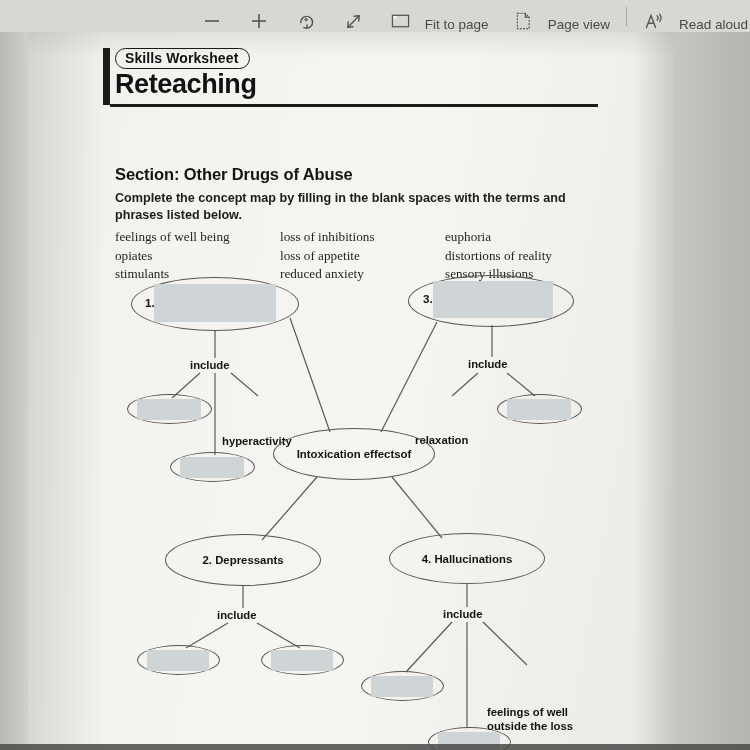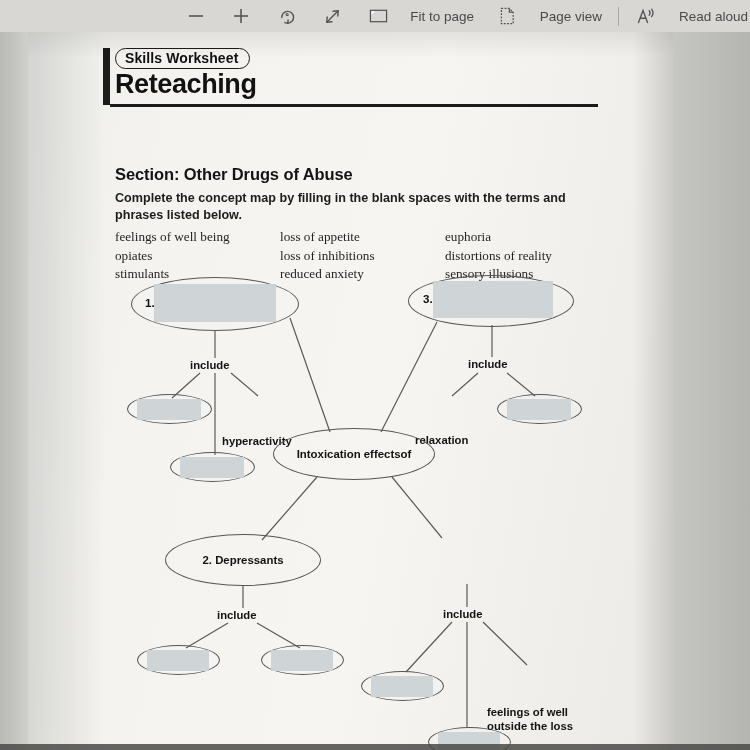--- a/index.html
+++ b/index.html
@@ -12,21 +12,21 @@
 
   
   #toolbar{
     position:absolute;left:0;top:0;width:750px;height:32px;
     background:#d9d7d4;
     display:flex;align-items:center;
     box-shadow:0 1px 2px rgba(0,0,0,.12);
   }
   #toolbar .spacer-left{width:206px;}
   .tb-item{
-    display:flex;align-items:center;gap:20px;
+    display:flex;align-items:flex-end;gap:12px;
     color:#4a4a4a;font-size:13.5px;
     padding:0 2px;height:32px;
     white-space:nowrap;
   }
   .tb-ico{width:24px;height:22px;display:flex;align-items:center;justify-content:center;}
   .tb-gap{width:20px;}
   .tb-sep{width:1px;height:19px;background:#a9a7a4;margin:0 14px;}
 
   
   #page{
@@ -216,22 +216,22 @@
     <div id="section-title">Section: Other Drugs of Abuse</div>
     <div id="instructions">Complete the concept map by filling in the blank spaces with the terms and phrases listed below.</div>
 
     <div id="wordbank">
       <div class="col">
         <div>feelings of well being</div>
         <div>opiates</div>
         <div>stimulants</div>
       </div>
       <div class="col">
+        <div>loss of inhibitions</div>
         <div>loss of appetite</div>
-        <div>loss of inhibitions</div>
         <div>reduced anxiety</div>
       </div>
       <div class="col">
         <div>euphoria</div>
         <div>distortions of reality</div>
         <div>sensory illusions</div>
       </div>
     </div>
   </div>
 
@@ -308,20 +308,23 @@
 
     <div class="node oval" style="left:273px;top:428px;width:162px;height:52px;flex-direction:row;line-height:1.25;">
       <span>Intoxication effects</span>
       <span>of</span>
     </div>
 
     <div class="node oval" style="left:165px;top:534px;width:156px;height:52px;">
       <span>2. Depressants</span>
     </div>
 
+    <div class="node oval" style="left:389px;top:533px;width:156px;height:51px;">
+      <span>4. Hallucinations</span>
+    </div>
 
     <div class="node oval" style="left:137px;top:645px;width:83px;height:30px;">
       <span class="fill" style="left:9px;top:4px;width:62px;height:21px;"></span>
     </div>
     <div class="node oval" style="left:261px;top:645px;width:83px;height:30px;">
       <span class="fill" style="left:9px;top:4px;width:62px;height:21px;"></span>
     </div>
 
     <div class="node oval" style="left:361px;top:671px;width:83px;height:30px;">
       <span class="fill" style="left:9px;top:4px;width:62px;height:21px;"></span>

